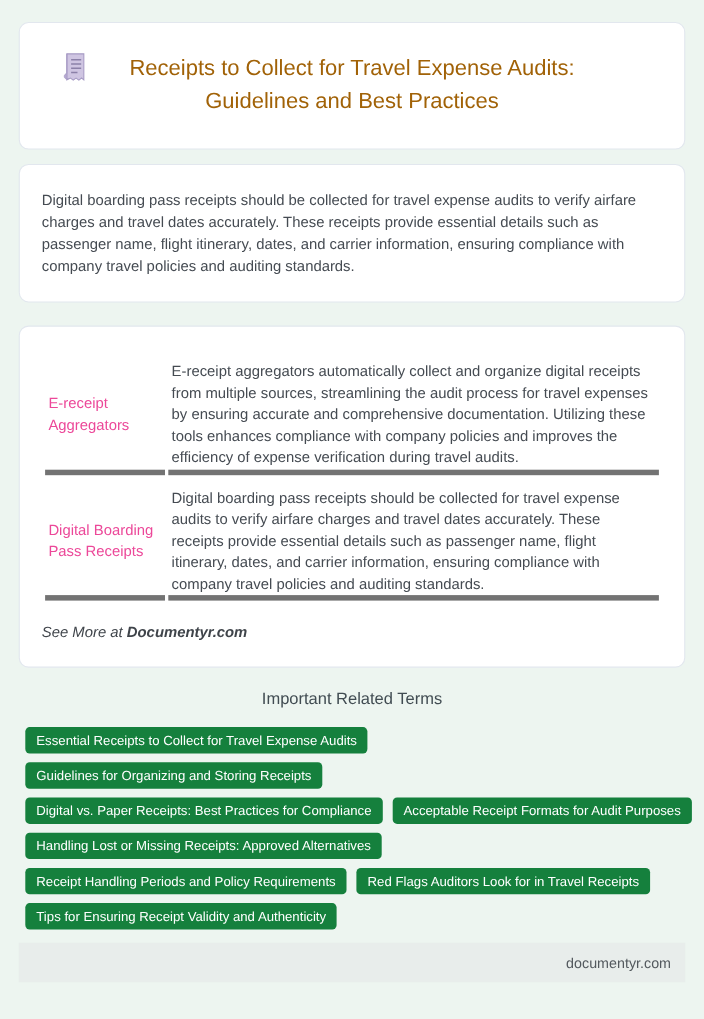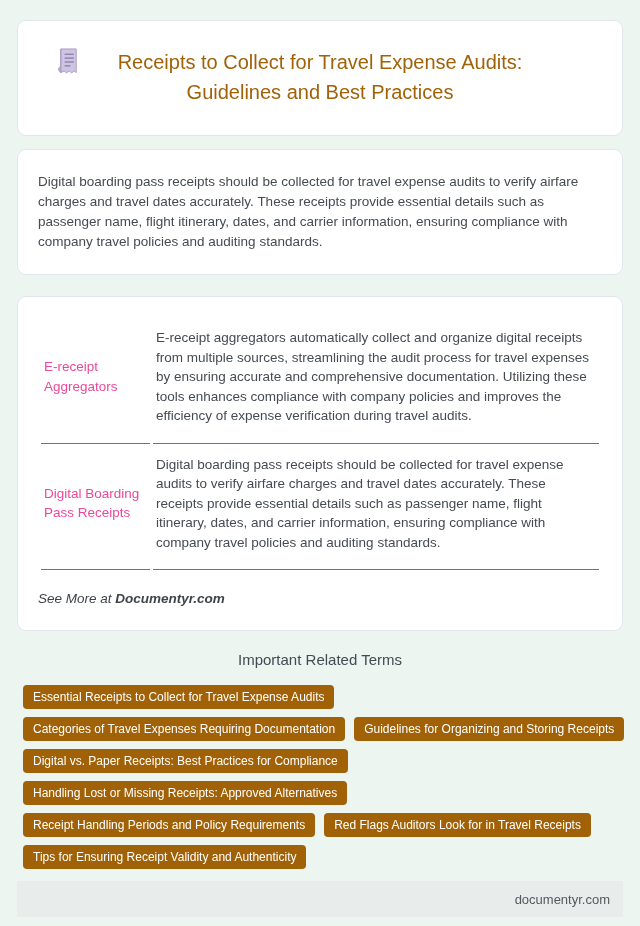--- a/index.html
+++ b/index.html
@@ -54,22 +54,22 @@
   }
   table.terms-table {
     width: 100%;
     border-collapse: separate;
     border-spacing: 3px 0;
     font-size: 13.5px;
     line-height: 19.5px;
     color: #454b52;
   }
   table.terms-table td {
-    border-bottom: 1px solid #737373;
-    padding: 11px 8px 17px 3px;
+    border-bottom: 5px solid #737373;
+    padding: 11px 8px 1px 3px;
     vertical-align: middle;
   }
   td.term-col {
     width: 98px;
     color: #ec4899;
     padding-right: 12px;
   }
   td.desc-col { padding-left: 6px; }
   .see-more {
     font-style: italic;
@@ -90,21 +90,21 @@
     margin: 17px 17px 0;
     padding: 0 6px;
   }
   .chip-row {
     display: flex;
     gap: 9px;
     margin-bottom: 8px;
   }
   .chip {
     display: inline-block;
-    background: #a16207;
+    background: #15803d;
     color: #ffffff;
     font-size: 12px;
     line-height: 14px;
     padding: 5px 10px;
     border-radius: 4px;
     white-space: nowrap;
     cursor: pointer;
   }
   .footer-bar {
     margin: 12px 17px 29px;
@@ -157,25 +157,25 @@
   </div>
 </div>
 
 <h2 class="terms-heading">Important Related Terms</h2>
 
 <div class="chips">
   <div class="chip-row">
     <span class="chip">Essential Receipts to Collect for Travel Expense Audits</span>
   </div>
   <div class="chip-row">
-    <span class="chip">Categories of Travel Expenses Requiring Documentation</span>
     <span class="chip">Guidelines for Organizing and Storing Receipts</span>
   </div>
   <div class="chip-row">
     <span class="chip">Digital vs. Paper Receipts: Best Practices for Compliance</span>
+    <span class="chip">Acceptable Receipt Formats for Audit Purposes</span>
   </div>
   <div class="chip-row">
     <span class="chip">Handling Lost or Missing Receipts: Approved Alternatives</span>
   </div>
   <div class="chip-row">
     <span class="chip">Receipt Handling Periods and Policy Requirements</span>
     <span class="chip">Red Flags Auditors Look for in Travel Receipts</span>
   </div>
   <div class="chip-row">
     <span class="chip">Tips for Ensuring Receipt Validity and Authenticity</span>

